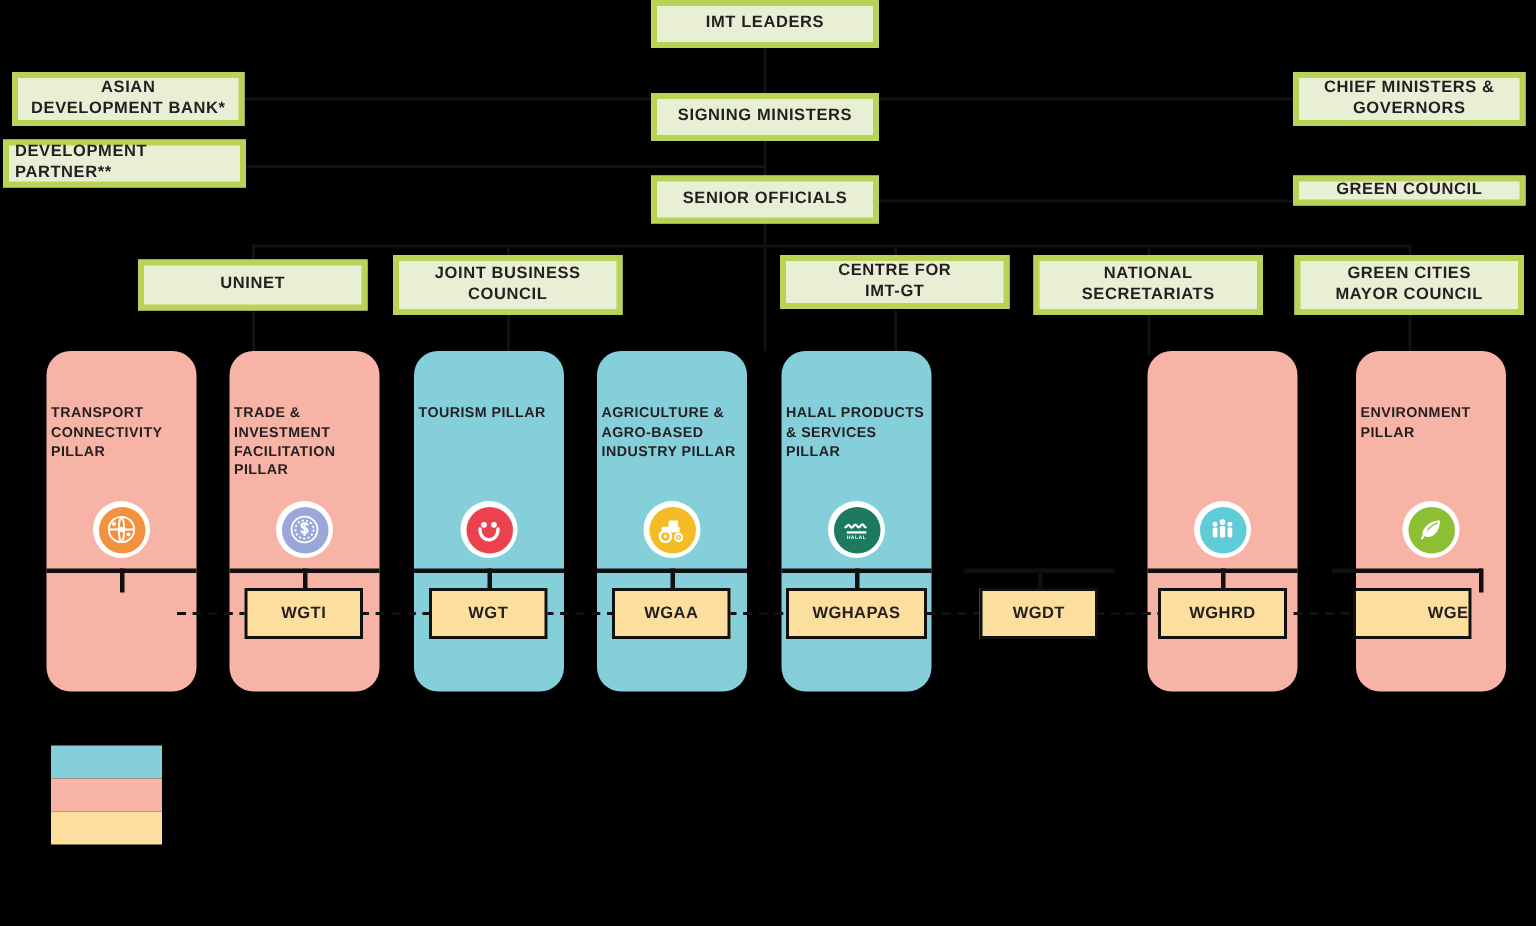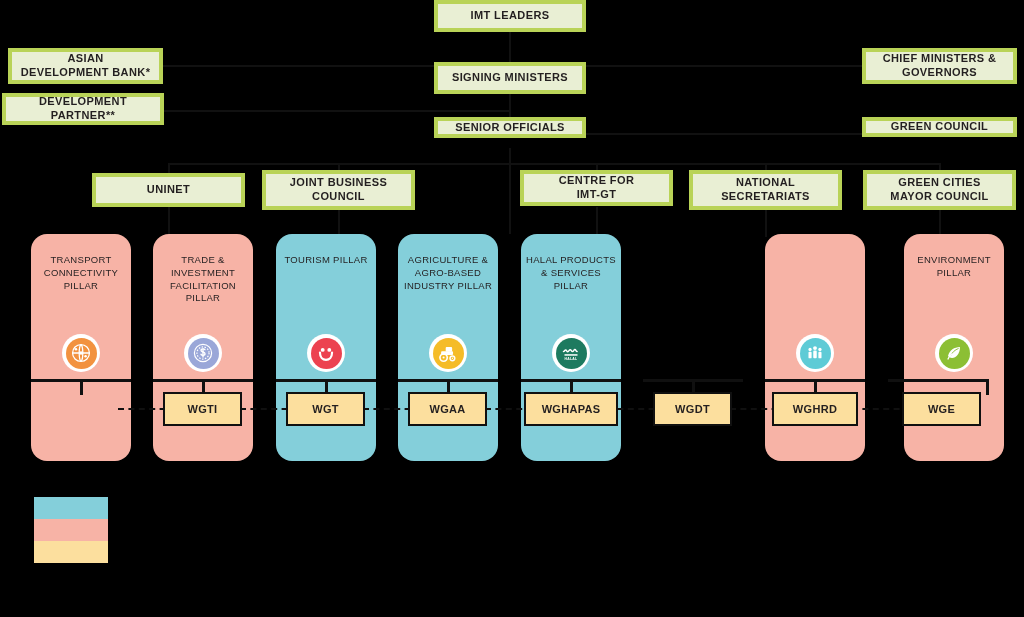--- a/index.html
+++ b/index.html
@@ -21,21 +21,21 @@
   }
 
   
   .gbox {
     position: absolute;
     background: #e9efd4;
     border: 4px solid #b9d357;
     display: flex;
     align-items: center;
     justify-content: center;
-    text-align: center;
+    text-align: left;
     color: #231f20;
     font-size: 11px;
     font-weight: bold;
     letter-spacing: 0.4px;
     line-height: 1.25;
     padding: 4px 4px;
   }
   .gbox span { display: block; }
 
   
@@ -54,25 +54,24 @@
     height: 227px;
     border-radius: 16px;
     display: flex;
     flex-direction: column;
     align-items: center;
   }
   .pillar.pink { background: #f7b3a6; }
   .pillar.blue { background: #84cfda; }
 
   .pillar-title {
-    margin-top: 20px;
+    margin-top: 36px;
     width: 94px;
-    text-align: center;
     font-size: 9.5px;
-    font-weight: normal;
+    font-weight: bold;
     line-height: 1.35;
     letter-spacing: 0.3px;
     color: #231f20;
     text-transform: uppercase;
   }
 
   .pillar-icon {
     position: absolute;
     top: 100px;
     width: 38px;
@@ -172,21 +171,21 @@
   <div class="conn v" style="left:596px; top:207px; height:30px;"></div>
   <div class="conn v" style="left:765px; top:207px; height:30px;"></div>
   <div class="conn v" style="left:939px; top:207px; height:30px;"></div>
 
   <div class="gbox" style="left:434px; top:0px; width:152px; height:32px;">
     <span>IMT LEADERS</span>
   </div>
   <div class="gbox" style="left:434px; top:62px; width:152px; height:32px;">
     <span>SIGNING MINISTERS</span>
   </div>
-  <div class="gbox" style="left:434px; top:117px; width:152px; height:21px;">
+  <div class="gbox" style="left:434px; top:117px; width:152px; height:32px;">
     <span>SENIOR OFFICIALS</span>
   </div>
 
   <div class="gbox" style="left:8px; top:48px; width:155px; height:36px; flex-direction:column;">
     <span>ASIAN</span>
     <span>DEVELOPMENT BANK*</span>
   </div>
   <div class="gbox" style="left:2px; top:93px; width:162px; height:32px;">
     <span>DEVELOPMENT PARTNER**</span>
   </div>
@@ -353,21 +352,21 @@
         <svg width="22" height="22" viewBox="0 0 24 24">
           <path d="M18.5 5.5c0 7.5-4.2 12-8.6 12-2.2 0-3.9-1.1-4.4-2.4 1.8-6.4 6.6-9.3 13-9.6z" fill="#ffffff"></path>
           <path d="M16.6 7.2c-3.6 1.4-6.6 4-8.4 7.8" fill="none" stroke="#8cbf34" stroke-width="1" stroke-linecap="round"></path>
           <path d="M5.5 18.5c1.2-2.6 2.6-4.2 4.2-5.4" fill="none" stroke="#ffffff" stroke-width="1.5" stroke-linecap="round"></path>
         </svg>
       </div>
     </div>
   </div>
   <div class="branch-h" style="left:888px; top:379px; width:100px;"></div>
   <div class="branch-v" style="left:986px; top:379px; height:16px;"></div>
-  <div class="wgbox" style="left:902px; width:79px;">
+  <div class="wgbox" style="left:902px; width:79px;justify-content:flex-end;">
     <span>WGE</span>
   </div>
 
   <div id="legend">
     <div class="swatch" style="background:#84cfda;"></div>
     <div class="swatch" style="background:#f7b3a6;"></div>
     <div class="swatch" style="background:#fcdf9e;"></div>
   </div>
 
 </div>

